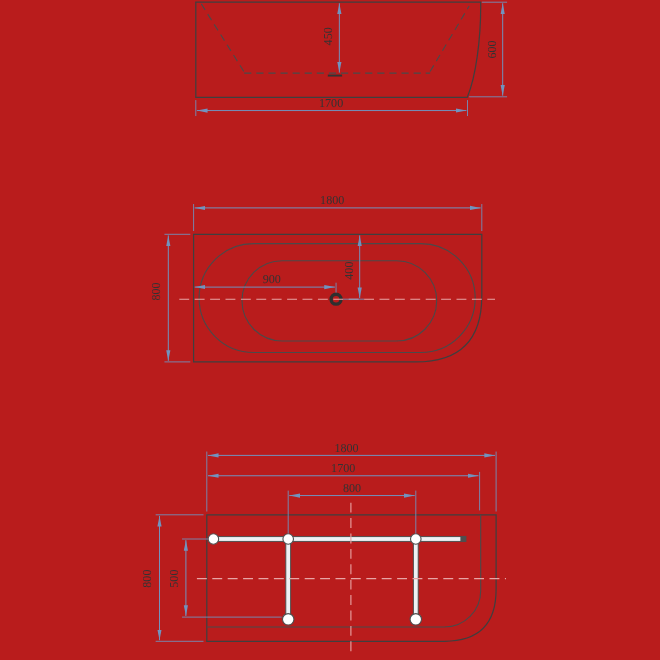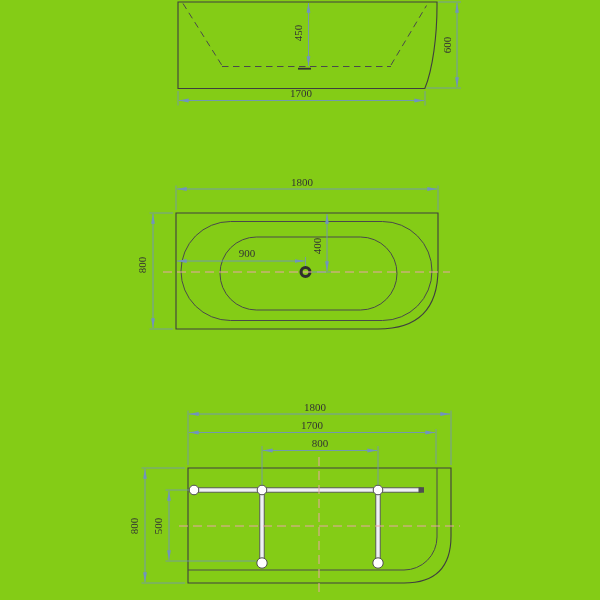--- a/index.html
+++ b/index.html
@@ -1,16 +1,16 @@
 <!DOCTYPE html>
 <html><head>
 <meta charset="utf-8">
 <style>
   html,body{margin:0;padding:0;background:#ffffff;}
-  .canvas{width:600px;height:600px;background:#84cc16;position:relative;font-family:"Liberation Serif", serif;}
+  .canvas{width:600px;height:600px;background:#b91c1c;position:relative;font-family:"Liberation Serif", serif;}
   svg{display:block;}
   .outline{stroke:#3f3f3f;stroke-width:1.1;fill:none;}
   .outline-thin{stroke:#4a4a4a;stroke-width:1;fill:none;}
   .hidden-line{stroke:#4a4a4a;stroke-width:1;fill:none;stroke-dasharray:6.5 4.5;}
   .dim{stroke:#7193be;stroke-width:0.9;fill:none;}
   .ext{stroke:#7193be;stroke-width:0.8;fill:none;}
   .cl{stroke:#e8a5a5;stroke-width:1;fill:none;stroke-dasharray:9 5;}
   .dimtext{font-size:11px;fill:#333333;text-anchor:middle;}
   .bar{fill:#eef1f4;stroke:#4f4f4f;stroke-width:0.9;}
   .joint{fill:#ffffff;stroke:#4f4f4f;stroke-width:1;}

